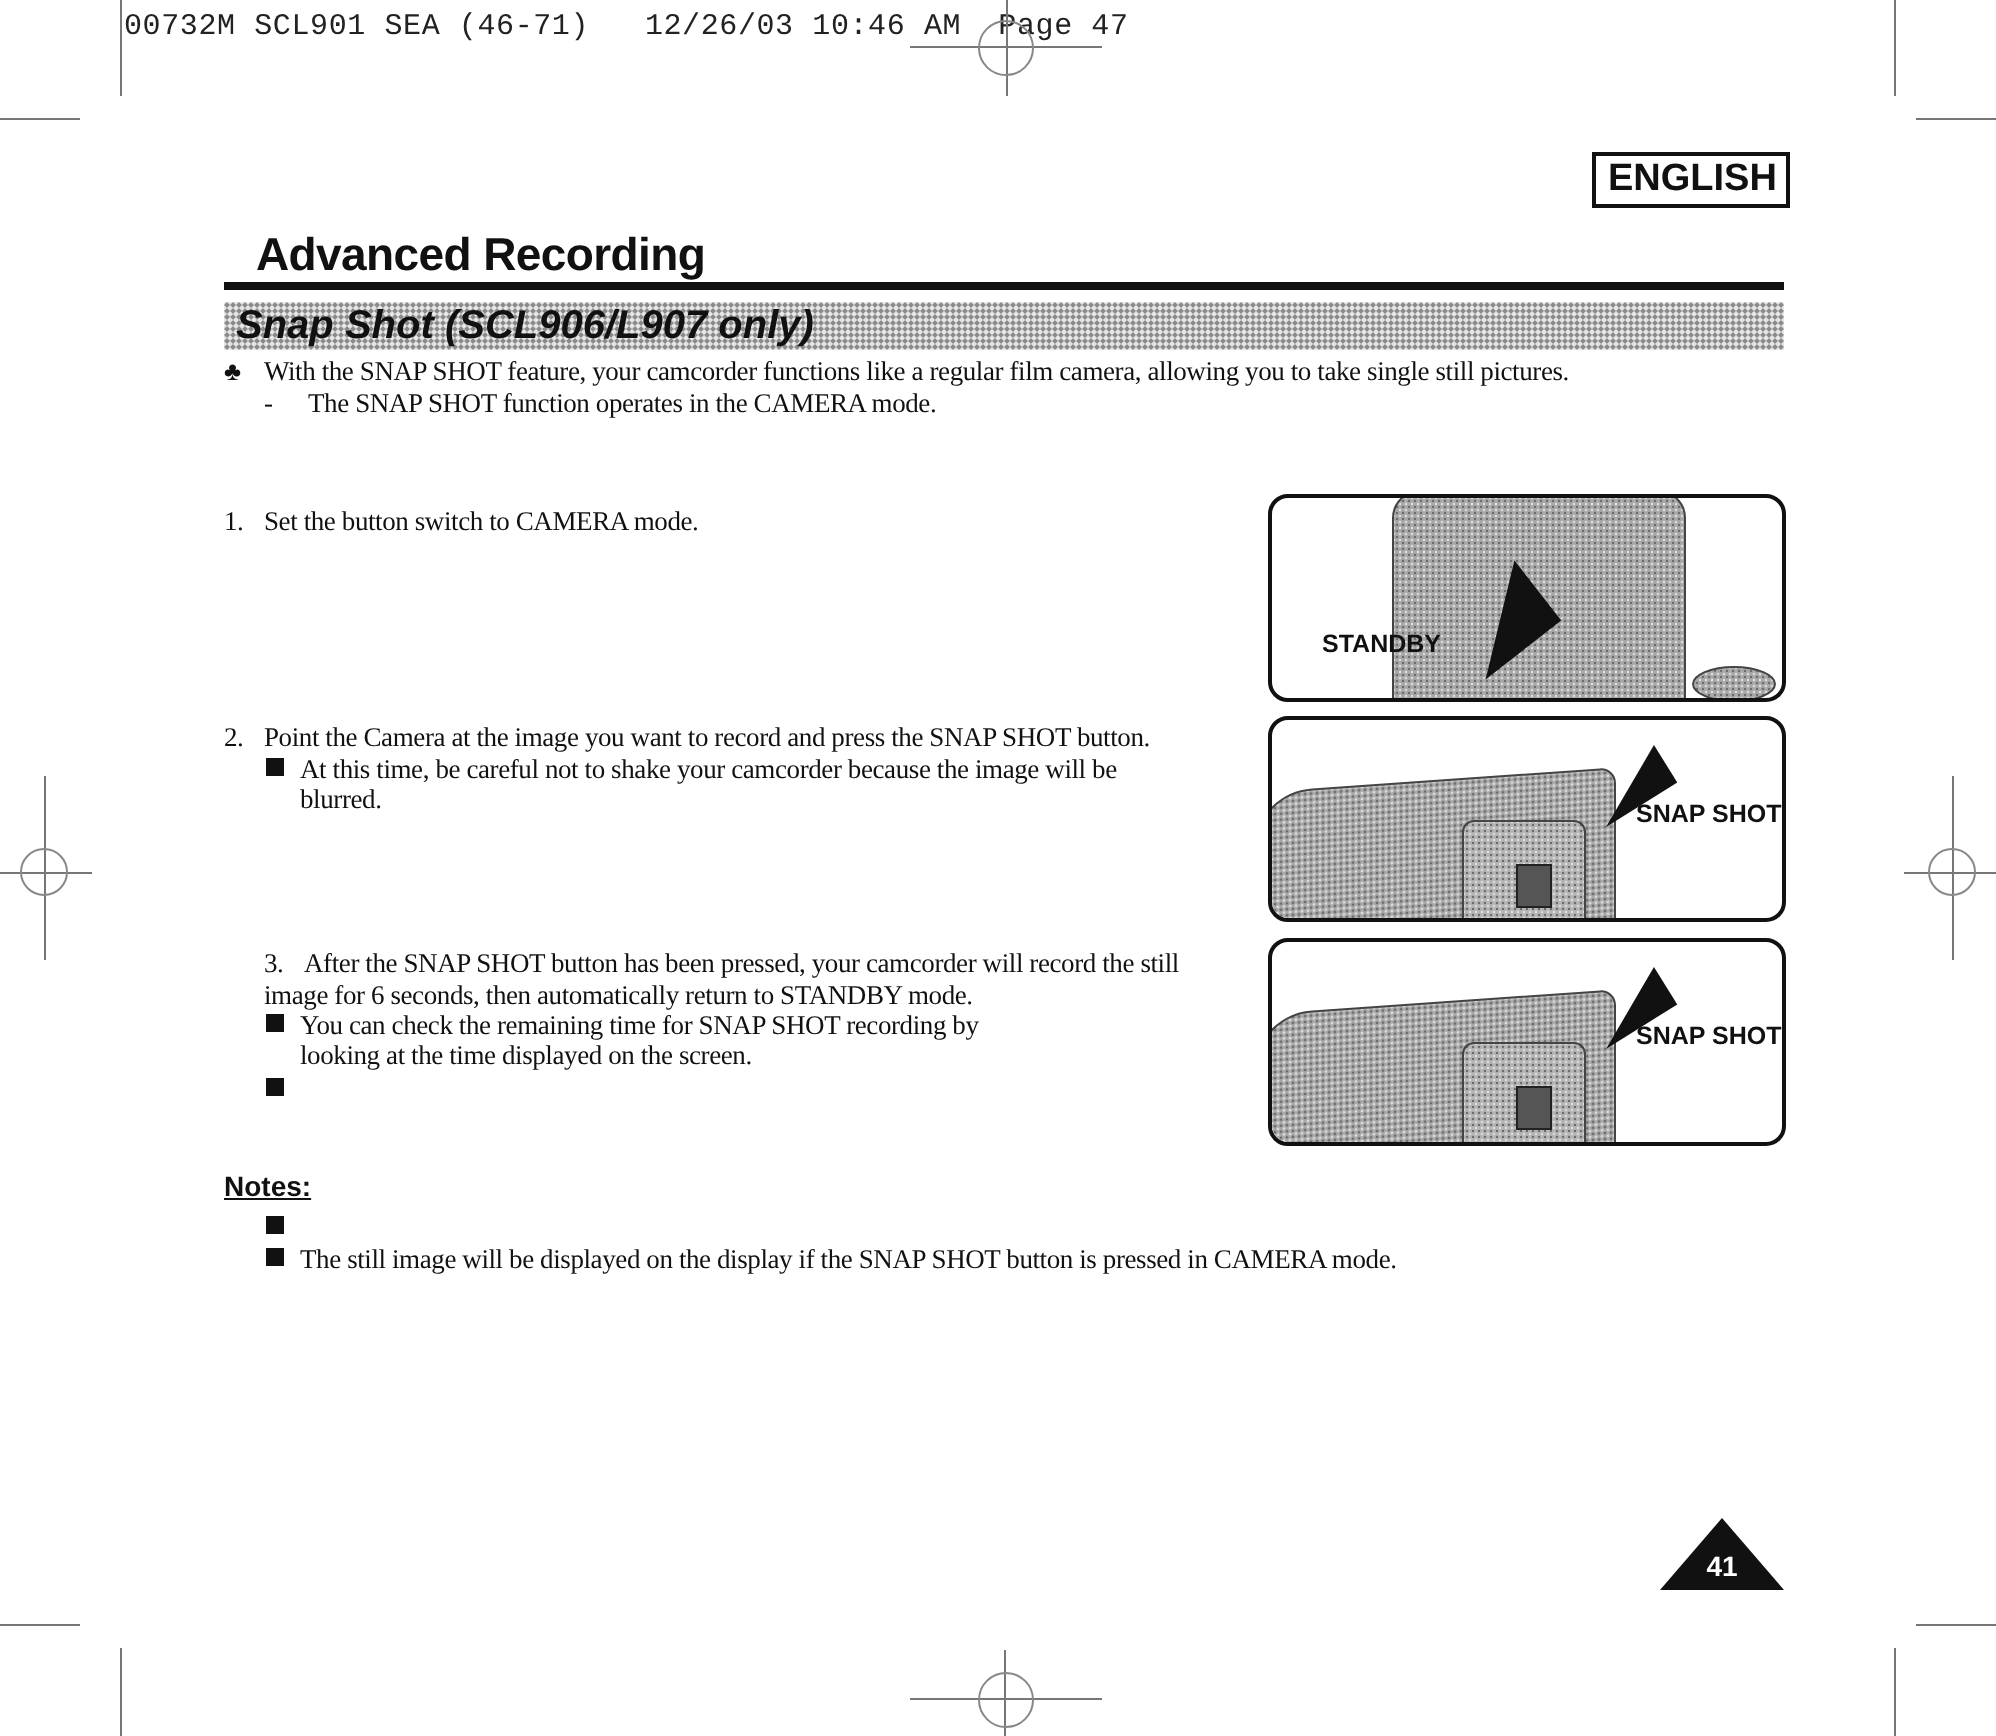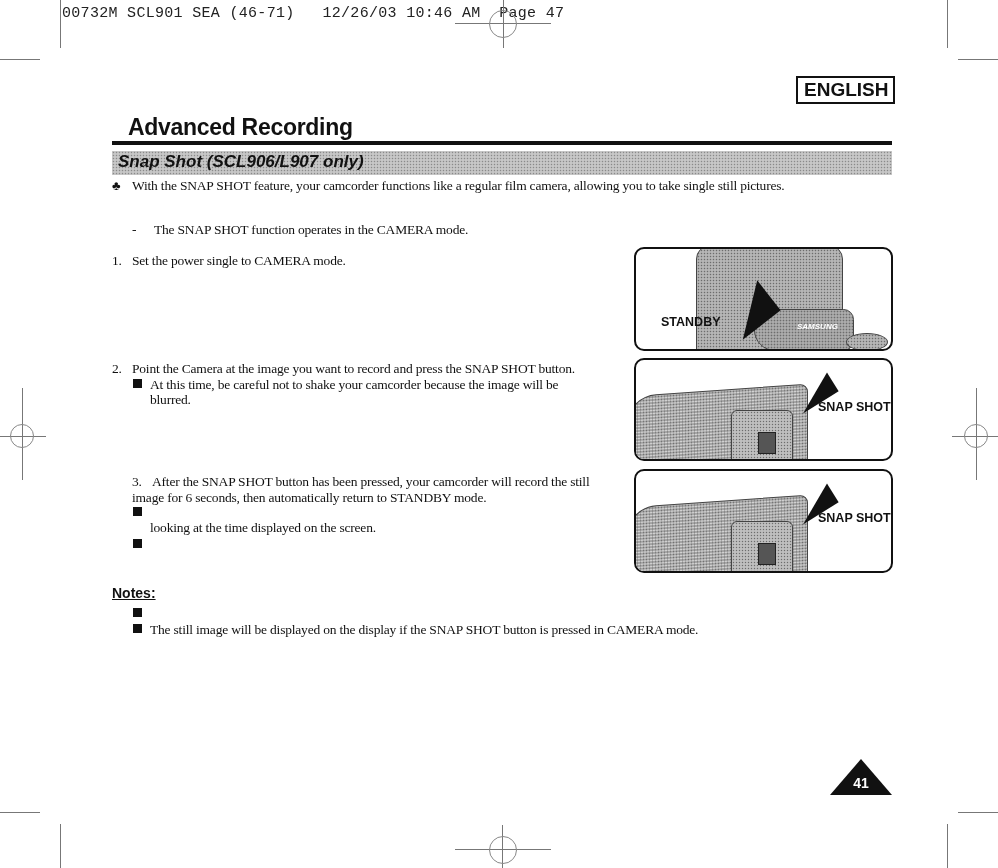--- a/index.html
+++ b/index.html
@@ -8,21 +8,21 @@
   .header-line { left:62px; top:5px; font-family:"Liberation Mono", monospace; font-size:15px; color:#222; white-space:pre; letter-spacing:0.3px; }
   .crop { position:absolute; background:#777; }
   .reg { position:absolute; width:28px; height:28px; border:1px solid #888; border-radius:50%; box-sizing:border-box; }
   .lang-box { left:796px; top:76px; border:2px solid #111; padding:0 5px 0 6px; font-weight:bold; font-size:19px; line-height:24px; }
   .page-title { left:112px; top:114px; font-weight:bold; font-size:23px; letter-spacing:-0.3px;margin-left:16px; }
   .title-rule { left:112px; top:141px; width:780px; height:4px; background:#111; }
   .section-bar { left:112px; top:151px; width:780px; height:24px;
     background-color:#bdbdbd;
     background-image: radial-gradient(#8a8a8a 0.8px, transparent 0.9px), radial-gradient(#e6e6e6 0.8px, transparent 0.9px);
     background-size:3px 3px, 3px 3px; background-position:0 0, 1.5px 1.5px; }
-  .section-title { position:absolute; left:6px; top:1px; font-weight:bold; font-style:italic; font-size:17px; color:#111; }
+  .section-title { position:absolute; left:6px; top:1px; font-weight:bold; font-style:italic; font-size:20px; color:#111; }
   .txt { font-size:13.5px; line-height:16px; letter-spacing:-0.2px;font-family:Liberation Serif, serif; }
   .bullet-sq { display:inline-block; width:9px; height:9px; background:#111; margin-right:8px; vertical-align:1px; }
   .row { position:absolute; white-space:nowrap; }
   .notes-title { left:112px; top:585px; font-weight:bold; font-size:14px; text-decoration:underline; }
   .fig { position:absolute; border:2px solid #111; border-radius:10px; box-sizing:border-box; overflow:hidden; background:#fff; }
   .fig-label { position:absolute; font-weight:bold; font-size:12.5px; color:#111; }
   .cam-body { position:absolute;
     background-color:#a9a9a9;
     background-image: radial-gradient(#6d6d6d 0.7px, transparent 0.8px), radial-gradient(#dcdcdc 0.7px, transparent 0.8px);
     background-size:3px 3px, 3px 3px; background-position:0 0, 1.5px 1.5px; border:1px solid #444; }
@@ -63,53 +63,50 @@
 <div class="abs lang-box">ENGLISH</div>
 <div class="abs page-title">Advanced Recording</div>
 <div class="abs title-rule"></div>
 <div class="abs section-bar">
   <span class="section-title">Snap Shot (SCL906/L907 only)</span>
 </div>
 
 <div class="row txt" style="left:112px;top:178px;">
   <span style="display:inline-block;width:20px;font-size:13px;">♣</span><span>With the SNAP SHOT feature, your camcorder functions like a regular film camera, allowing you to take single still pictures.</span>
 </div>
-<div class="row txt" style="left:132px;top:194px;margin-top:28px;">
+<div class="row txt" style="left:132px;top:194px;">
   <span style="display:inline-block;width:22px;">-</span><span>The SNAP SHOT function operates in the CAMERA mode.</span>
 </div>
 
 <div class="row txt" style="left:112px;top:253px;">
-  <span style="display:inline-block;width:20px;">1.</span><span>Set the power single to CAMERA mode.</span>
+  <span style="display:inline-block;width:20px;">1.</span><span>Set the button switch to CAMERA mode.</span>
 </div>
 
 <div class="row txt" style="left:112px;top:361px;">
   <span style="display:inline-block;width:20px;">2.</span><span>Point the Camera at the image you want to record and press the SNAP SHOT button.</span>
 </div>
 <div class="row txt" style="left:133px;top:377px;">
   <span class="bullet-sq"></span><span>At this time, be careful not to shake your camcorder because the image will be</span>
 </div>
 <div class="row txt" style="left:150px;top:392px;">blurred.</div>
 
 <div class="row txt" style="left:112px;top:474px;margin-left:20px;">
   <span style="display:inline-block;width:20px;">3.</span><span>After the SNAP SHOT button has been pressed, your camcorder will record the still</span>
 </div>
 <div class="row txt" style="left:132px;top:490px;">image for 6 seconds, then automatically return to STANDBY mode.</div>
 <div class="row txt" style="left:133px;top:505px;">
-  <span class="bullet-sq"></span>
+  <span class="bullet-sq"></span><span>You can check the remaining time for SNAP SHOT recording by</span>
 </div>
 <div class="row txt" style="left:150px;top:520px;">looking at the time displayed on the screen.</div>
 <div class="row txt" style="left:133px;top:537px;">
   <span class="bullet-sq"></span>
 </div>
 
 <div class="fig" style="left:634px;top:247px;width:259px;height:104px;">
   <div class="cam-body" style="left:60px;top:-4px;width:145px;height:108px;border-radius:14px 14px 0 0;"></div>
-  <div class="cam-body" style="left:118px;top:60px;width:98px;height:40px;border-radius:40px 20px 20px 40px;background-color:#9a9a9a;">
-    <span style="position:absolute;left:42px;top:12px;font-size:8px;font-weight:bold;color:#fff;font-style:italic;">SAMSUNG</span>
-  </div>
   <div class="cam-body" style="left:210px;top:84px;width:40px;height:16px;border-radius:50%;"></div>
   <div class="pointer" style="left:90px;top:42px;border-left:48px solid transparent;border-bottom:38px solid #111;transform:rotate(-38deg);"></div>
   <span class="fig-label" style="left:25px;top:66px;">STANDBY</span>
 </div>
 
 <div class="fig" style="left:634px;top:358px;width:259px;height:103px;">
   <div class="cam-body" style="left:-10px;top:30px;width:180px;height:80px;border-radius:30px 8px 0 0;transform:skewY(-4deg);"></div>
   <div class="cam-body" style="left:95px;top:50px;width:60px;height:56px;border-radius:6px;background-color:#b5b5b5;"></div>
   <div style="position:absolute;left:122px;top:72px;width:16px;height:20px;background:#555;border:1px solid #222;"></div>
   <div class="pointer" style="left:158px;top:22px;border-left:42px solid transparent;border-bottom:22px solid #111;transform:rotate(-32deg);"></div>

